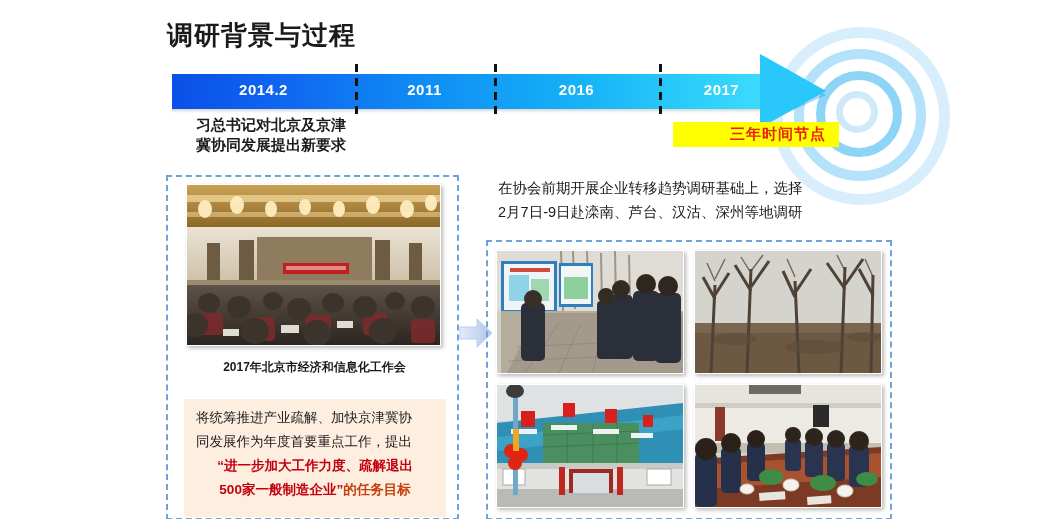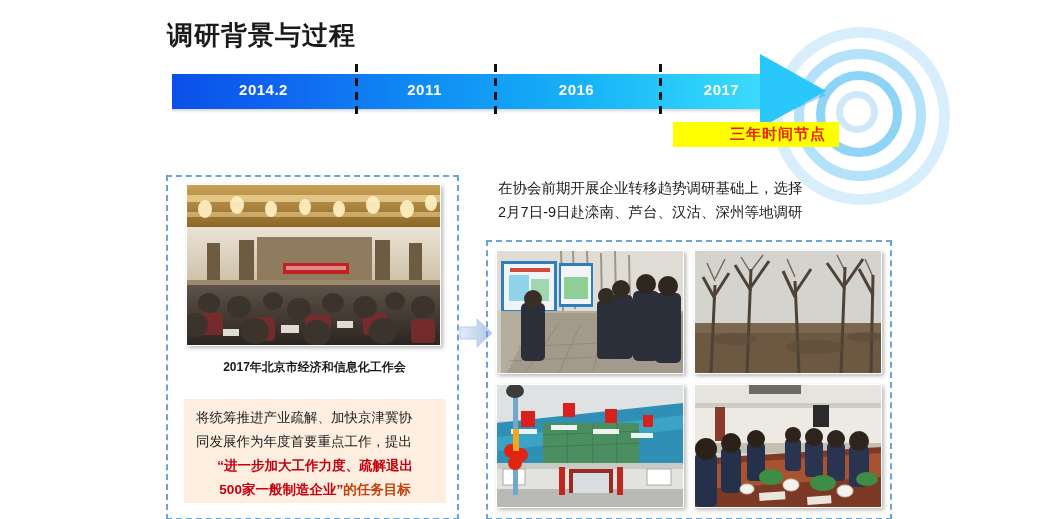--- a/index.html
+++ b/index.html
@@ -72,21 +72,21 @@
   .photo{
     position:relative;background:#dfe3e6;overflow:hidden;
     box-shadow:2px 2px 4px rgba(0,0,0,0.28);border:1px solid #ffffff;
   }
   .hall-photo{position:absolute;left:18px;top:7px;width:253px;height:160px;}
   .cap1{
     position:absolute;left:0px;top:182px;width:293px;text-align:center;
     font-size:12px;font-weight:bold;color:#1a1a1a;
   }
   .orange-box{
-    position:absolute;left:16px;top:222px;width:262px;height:104px;
+    position:absolute;left:16px;top:222px;width:262px;height:118px;
     background:#fdeee0;box-sizing:border-box;padding:7px 12px 14px 12px;
   }
   .ob-line{font-size:13.5px;color:#1a1a1a;line-height:24px;}
   .ob-line.red{color:#c3000d;font-weight:bold;text-align:center;}
   .ob-line.c{text-align:center;}
   .ob-line .blk{color:#c2410c;font-weight:bold;margin-top:44px;}
 
   
   .mid-arrow{position:absolute;left:459px;top:305px;width:34px;height:32px;}
 
@@ -131,20 +131,24 @@
     <div class="tick" style="left:183px;"></div>
     <div class="tick" style="left:322px;"></div>
     <div class="tick" style="left:487px;"></div>
 
     <div class="yearlbl" style="left:0px;width:183px;">2014.2</div>
     <div class="yearlbl" style="left:183px;width:139px;">2011</div>
     <div class="yearlbl" style="left:322px;width:165px;">2016</div>
     <div class="yearlbl" style="left:487px;width:125px;">2017</div>
   </div>
 
+  <div class="tl-note">
+    <div>习总书记对北京及京津</div>
+    <div>冀协同发展提出新要求</div>
+  </div>
 
   <div class="badge">三年时间节点</div>
 
   <div class="left-panel">
 
     <div class="photo hall-photo">
       <svg class="sc" viewBox="0 0 253 160" preserveAspectRatio="none">
         <defs>
           <linearGradient id="ceil" x1="0" y1="0" x2="0" y2="1">
             <stop offset="0" stop-color="#caa257"></stop>

